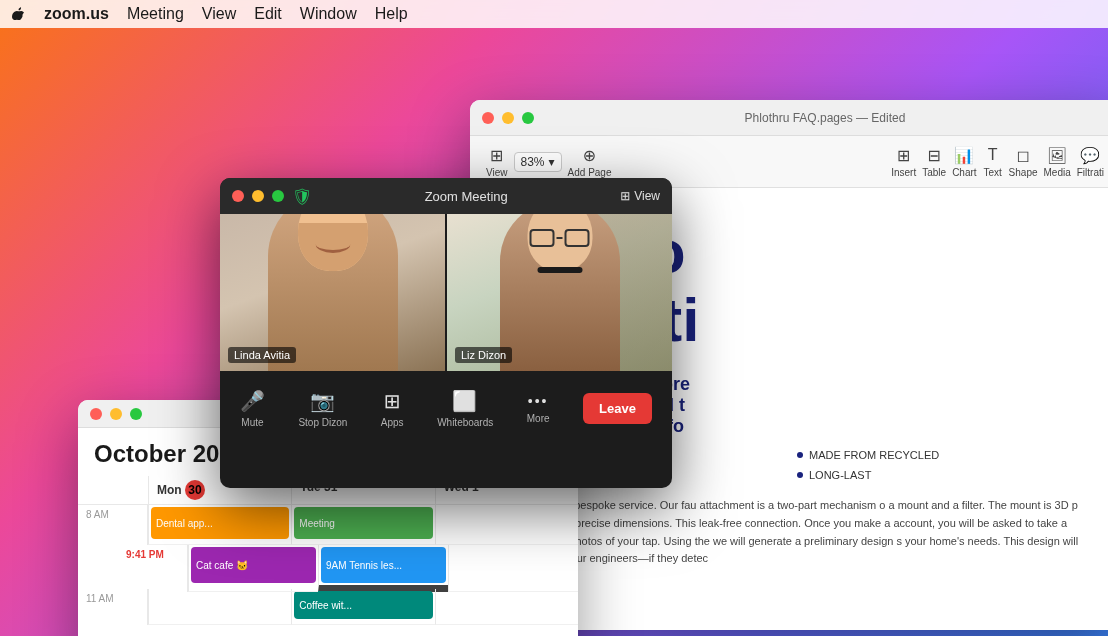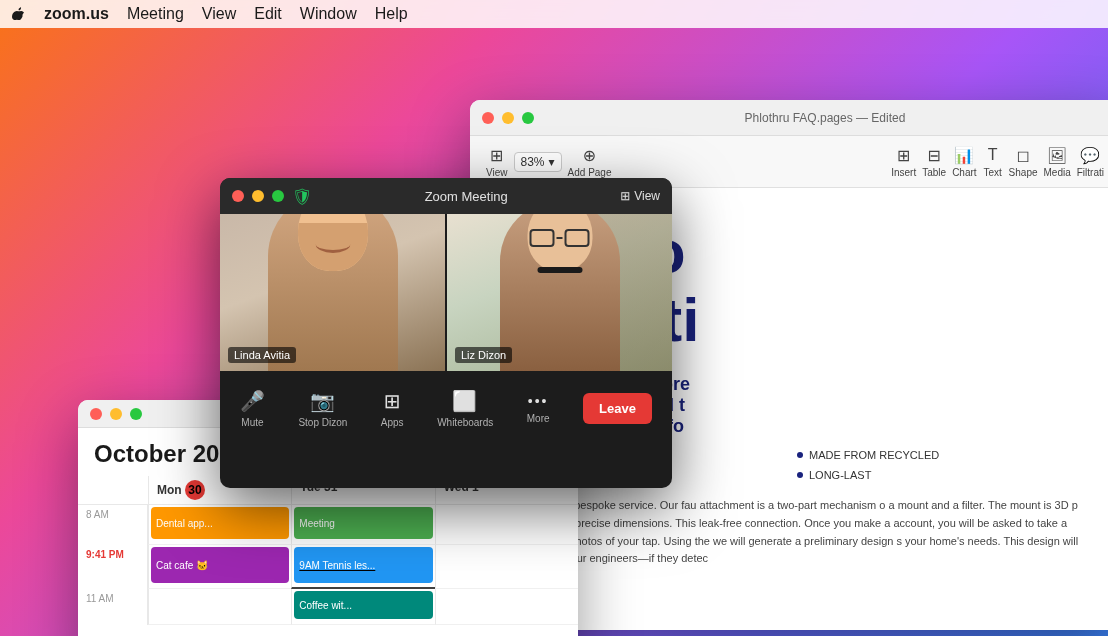--- a/index.html
+++ b/index.html
@@ -526,28 +526,28 @@
     <div style="padding:4px 8px;font-size:10px;color:#999;border-right:1px solid #e8e8e8;">8 AM</div>
     <div style="border-left:1px solid #e8e8e8;border-bottom:1px solid #f0f0f0;padding:2px;">
       <div class="cal-event event-orange" style="height:32px;font-size:10px;">Dental app...</div>
     </div>
     <div style="border-left:1px solid #e8e8e8;border-bottom:1px solid #f0f0f0;padding:2px;">
       <div class="cal-event event-green" style="height:32px;font-size:10px;">Meeting</div>
     </div>
     <div style="border-left:1px solid #e8e8e8;border-bottom:1px solid #f0f0f0;"></div>
   </div>
 
-  <div style="display:grid;grid-template-columns:70px repeat(3,1fr);height:44px;">
+  <div style="display:grid;grid-template-columns:70px repeat(3,1fr);height:44px;padding-left:40px;">
     <div style="padding:4px 8px;font-size:10px;border-right:1px solid #e8e8e8;display:flex;flex-direction:column;gap:2px;">
       <span style="color:#e53935;font-weight:700;">9:41 PM</span>
     </div>
     <div style="border-left:1px solid #e8e8e8;border-bottom:1px solid #f0f0f0;padding:2px;position:relative;">
       <div class="cal-event event-purple" style="height:36px;font-size:10px;">Cat cafe 🐱</div>
     </div>
-    <div style="border-left:1px solid #e8e8e8;border-bottom:2px solid #404040;padding:2px;text-decoration:underline;">
+    <div style="border-left:1px solid #e8e8e8;border-bottom:7px solid #404040;padding:2px;">
       <div class="cal-event event-blue" style="height:36px;font-size:10px;">
         <div>9AM Tennis les...</div>
       </div>
     </div>
     <div style="border-left:1px solid #e8e8e8;border-bottom:1px solid #f0f0f0;"></div>
   </div>
 
   <div style="display:grid;grid-template-columns:70px repeat(3,1fr);height:36px;">
     <div style="padding:4px 8px;font-size:10px;color:#999;border-right:1px solid #e8e8e8;">11 AM</div>
     <div style="border-left:1px solid #e8e8e8;border-bottom:1px solid #f0f0f0;"></div>

